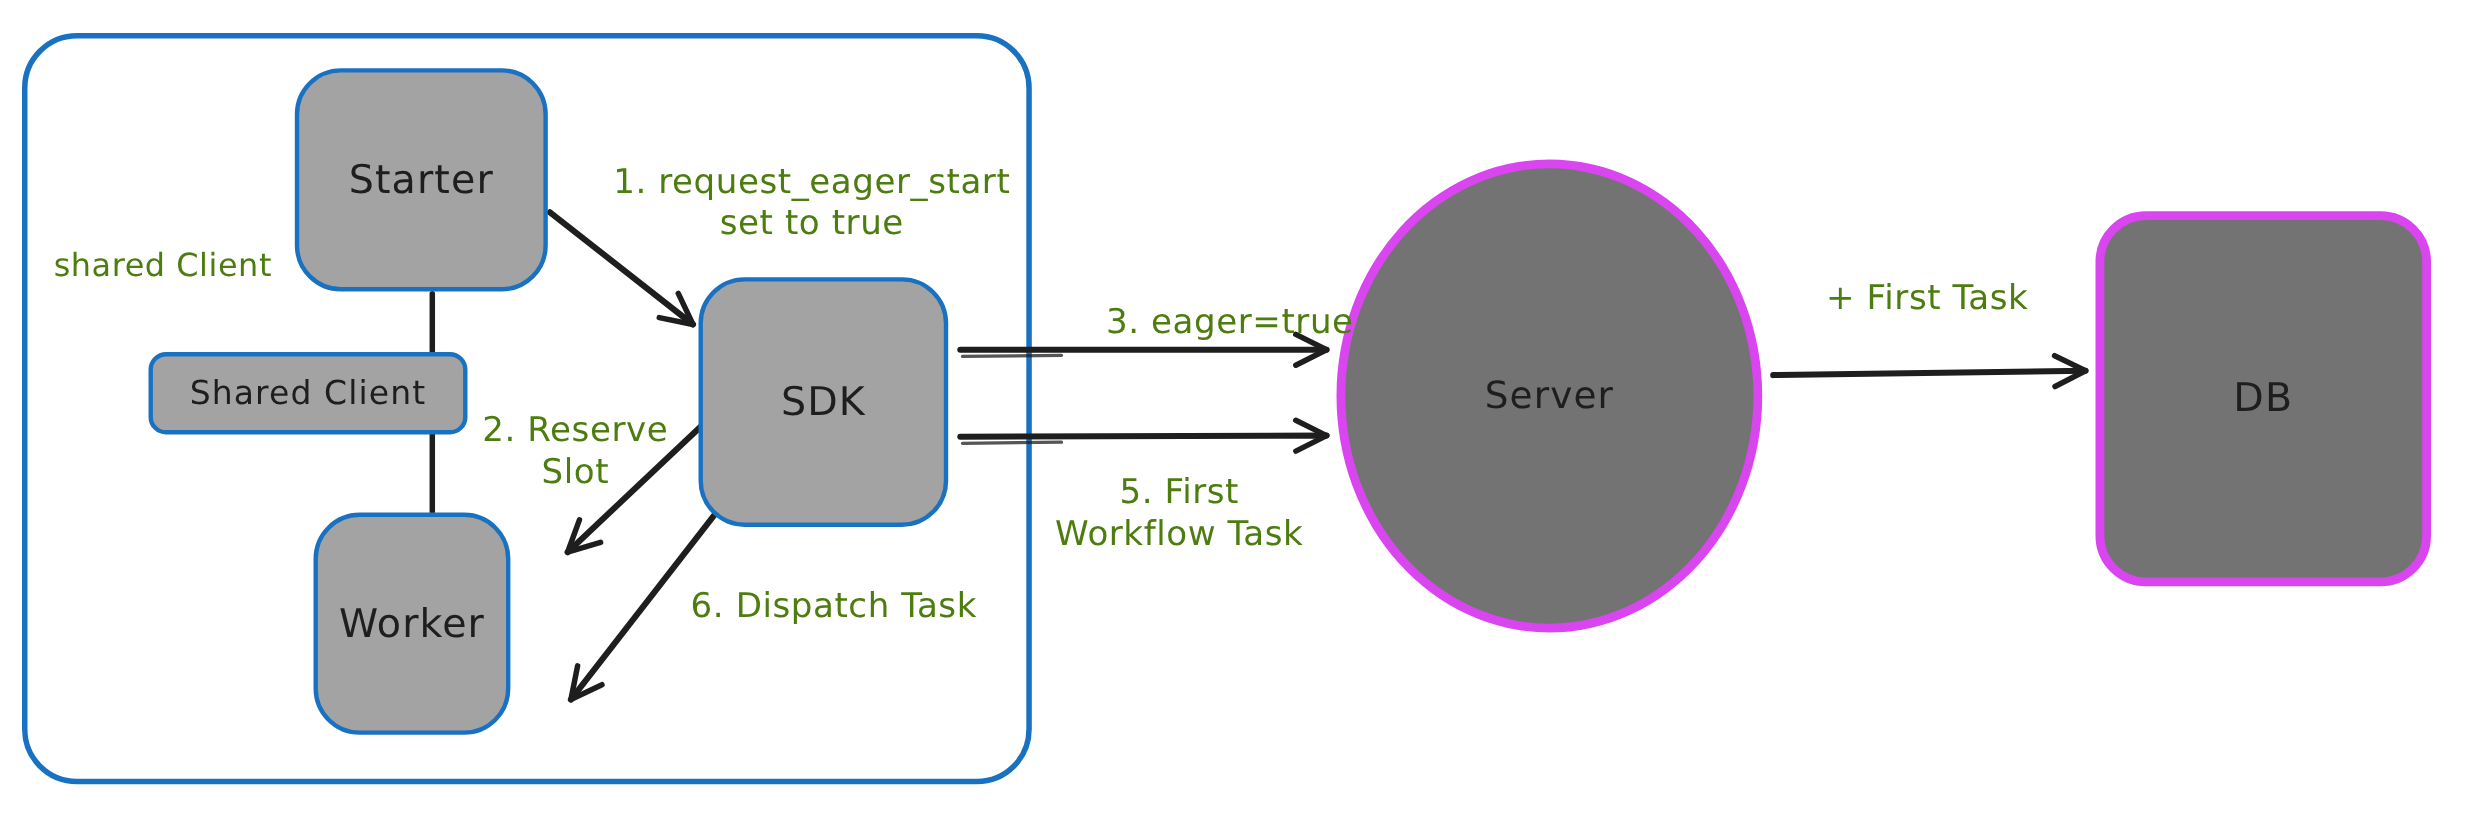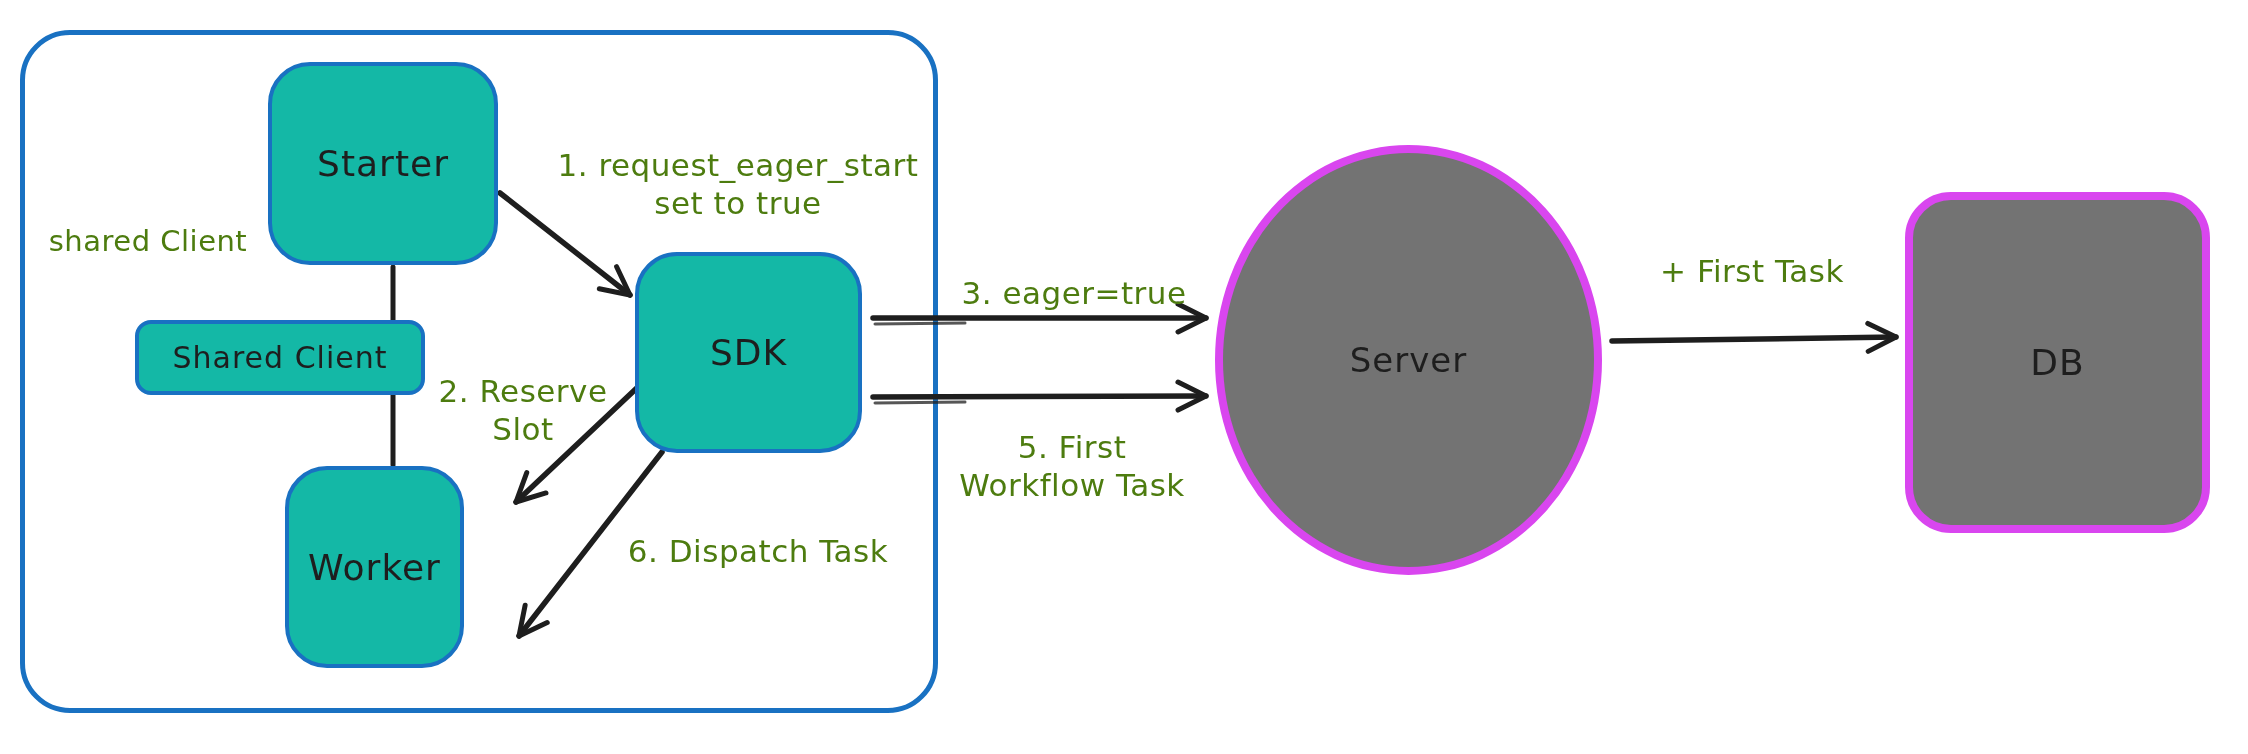--- a/index.html
+++ b/index.html
@@ -17,44 +17,44 @@
     left:20px;top:30px;width:918px;height:683px;
     border:5px solid #1971c2;border-radius:50px;
     background:transparent;
     box-sizing:border-box;
   }
   .node{
     display:flex;align-items:center;justify-content:center;
     box-sizing:border-box;text-align:center;
     font-size:36px;font-weight:500;letter-spacing:1px;
   }
-  .node.blue{background:#14b8a6;border:4px solid #1971c2;}
+  .node.blue{background:#a3a3a3;border:4px solid #1971c2;}
   .node.red{background:#737373;border:8px solid #d946ef;}
   .starter{left:268px;top:62px;width:230px;height:203px;border-radius:42px;}
   .shared-client{left:135px;top:320px;width:290px;height:75px;border-radius:16px;font-size:30px;}
   .worker{left:285px;top:466px;width:179px;height:202px;border-radius:42px;}
-  .sdk{left:635px;top:252px;width:227px;height:201px;border-radius:42px;}
+  .sdk{left:635px;top:252px;width:227px;height:227px;border-radius:42px;}
   .server{left:1215px;top:145px;width:387px;height:430px;border-radius:50%;border-width:6px;font-size:34px;}
   .db{left:1905px;top:192px;width:305px;height:341px;border-radius:46px;}
   
   .ann{
     font-size:31px;font-weight:500;letter-spacing:0.5px;
     text-align:center;white-space:nowrap;color:#4d7c0f;
     transform:translateX(-50%);
     line-height:38px;
   }
   .title-label{
     font-size:31px;font-weight:600;letter-spacing:1px;
     color:#1c7ed6;text-align:center;white-space:nowrap;
     transform:translateX(-50%);
   }
   .ann-create{left:148px;top:222px;font-size:29px;}
   .ann-request{left:738px;top:146px;}
   .ann-reserve{left:523px;top:372px;}
-  .ann-eager{left:1074px;top:274px;}
+  .ann-eager{left:1118px;top:274px;}
   .ann-first{left:1072px;top:428px;}
   .ann-start-wf{left:1752px;top:252px;}
   .ann-dispatch{left:758px;top:532px;}
   svg.wires{left:0;top:0;width:2248px;height:754px;pointer-events:none;}
 </style>
 </head>
 <body>
 
 <div class="canvas">
 

